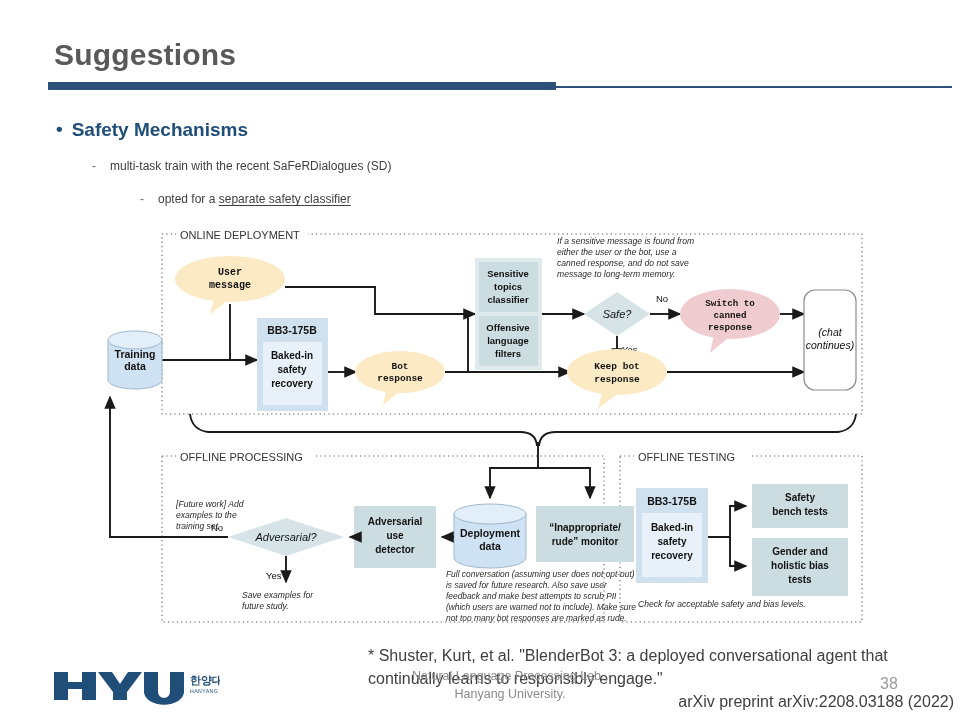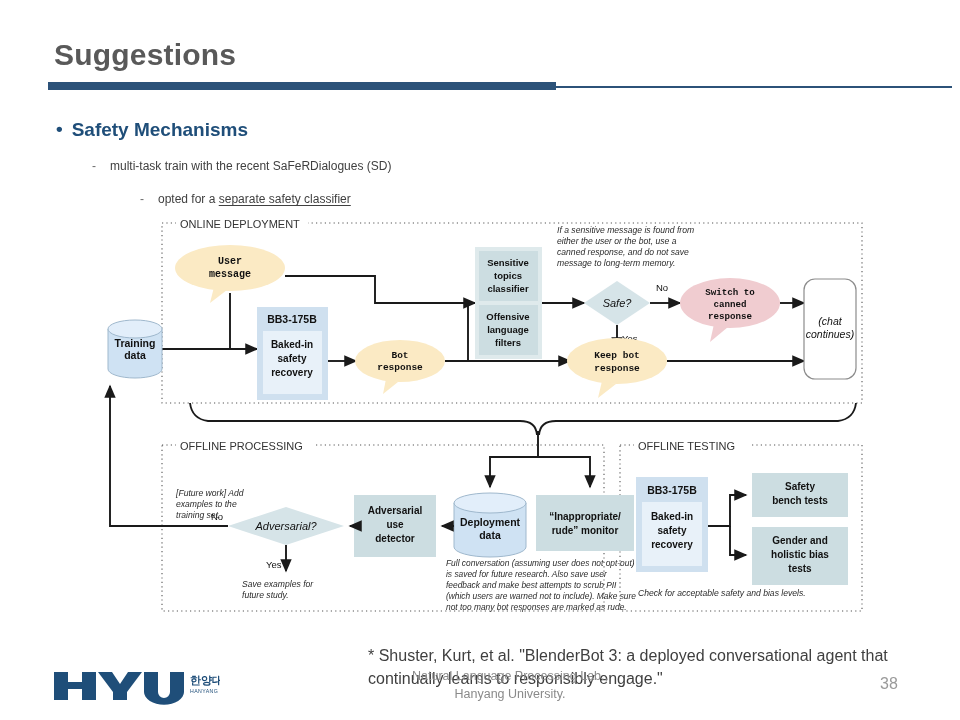--- a/index.html
+++ b/index.html
@@ -26,21 +26,21 @@
   }
   #bullet-l1 .dot{display:inline-block;margin-right:9px;font-size:19px;vertical-align:1px;}
   .bullet-l2{
     position:absolute;left:92px;font-size:12px;color:#404040;white-space:nowrap;
   }
   .bullet-l2 .dash{display:inline-block;width:18px;color:#6b6b6b;}
   #bullet-2a{top:159px;}
   #bullet-2b{top:192px;margin-left:48px;}
   .uline{text-decoration:underline;text-underline-offset:2px;}
   
-  #diagram{position:absolute;left:90px;top:211px;width:790px;height:410px;}
+  #diagram{position:absolute;left:90px;top:222px;width:790px;height:410px;}
   #diagram svg{display:block;}
   
   #citation{
     position:absolute;left:368px;top:644px;width:586px;
     font-size:16px;color:#3f3f3f;line-height:1.45;
   }
   #citation .l2{display:block;text-align:right;}
   #lab-line{
     position:absolute;left:330px;top:667px;width:360px;text-align:center;
     font-size:12.5px;color:#8a8a8a;line-height:1.45;
@@ -270,20 +270,21 @@
 
   <path d="M618,315 L640,315 L640,284 L656,284" stroke="#1a1a1a" stroke-width="1.9" fill="none" marker-end="url(#ah)"></path>
   <path d="M640,315 L640,344 L656,344" stroke="#1a1a1a" stroke-width="1.9" fill="none" marker-end="url(#ah)"></path>
 
   <text x="548" y="385" font-family="Liberation Sans, sans-serif" font-size="8.6" font-style="italic" fill="#2b2b2b">Check for acceptable safety and bias levels.</text>
 </svg>
 </div>
 
 <div id="citation">
   <span>* Shuster, Kurt, et al. "BlenderBot 3: a deployed conversational agent that continually learns to responsibly engage."</span>
+  <span class="l2">arXiv preprint arXiv:2208.03188 (2022)</span>
 </div>
 
 <div id="lab-line">
   <div>Natural Language Processing  Lab.,</div>
   <div>Hanyang University.</div>
 </div>
 
 <div id="page-num">38</div>
 
 <div id="hyu-logo">

